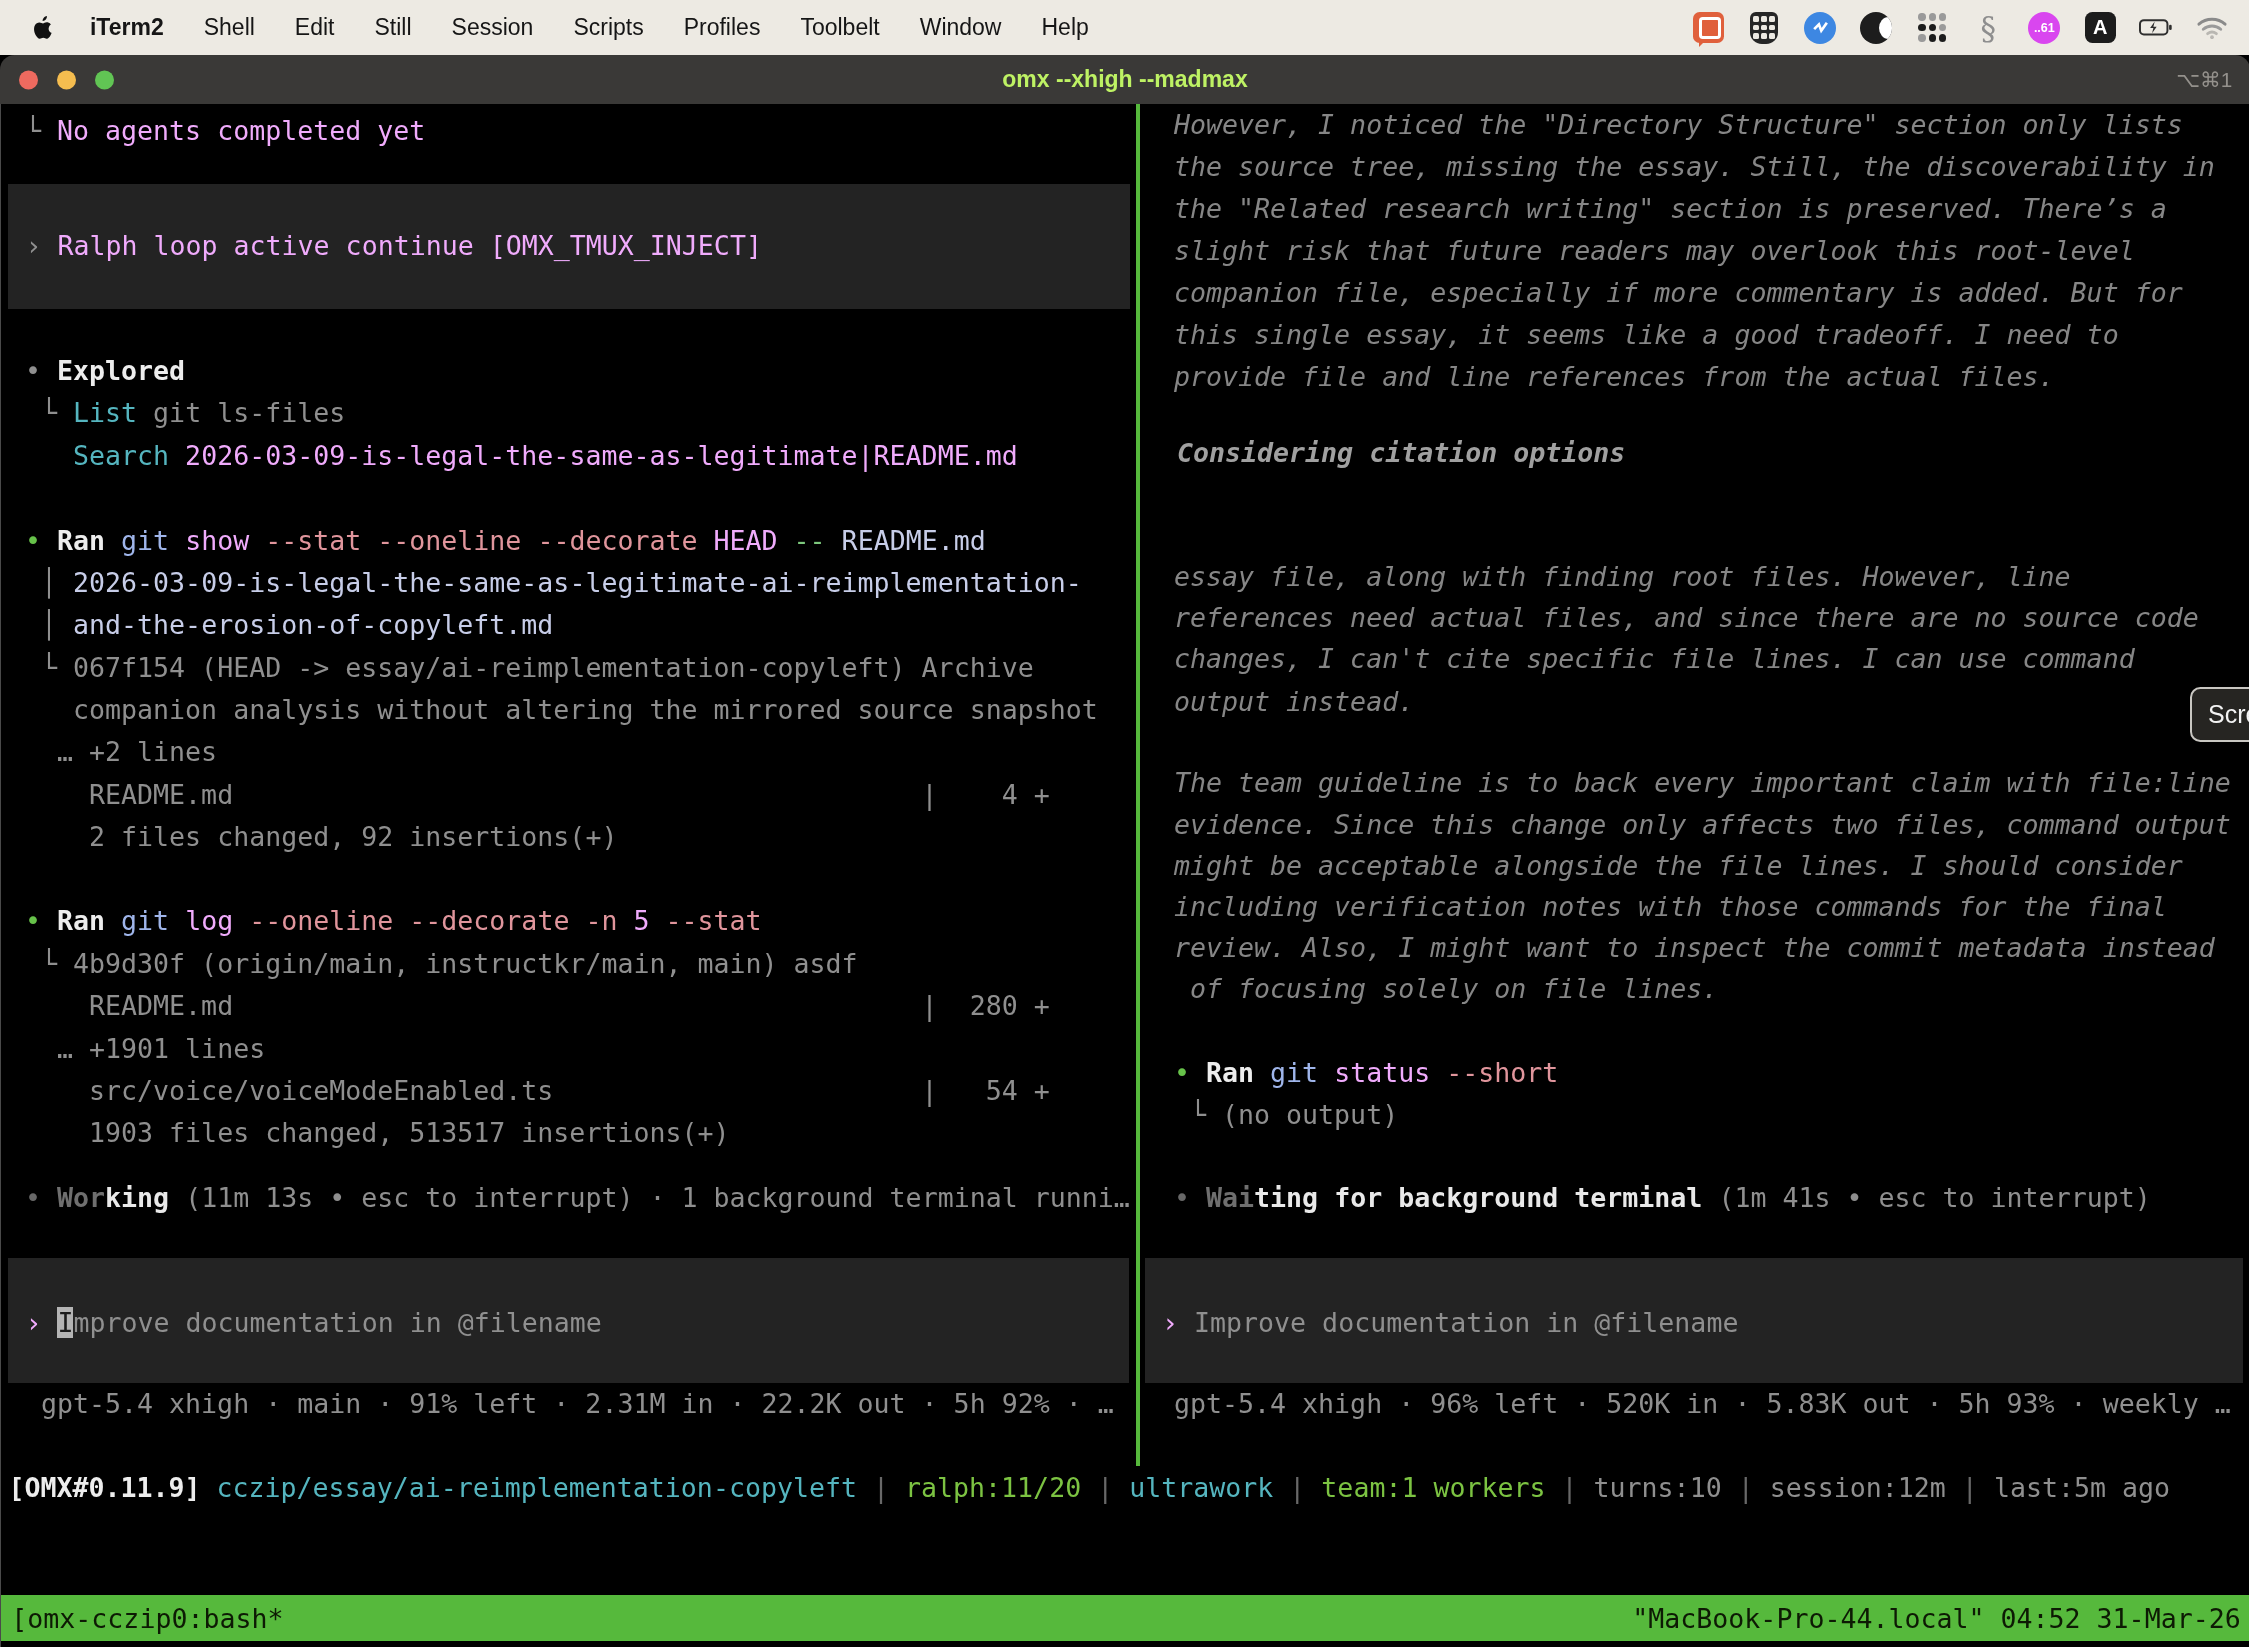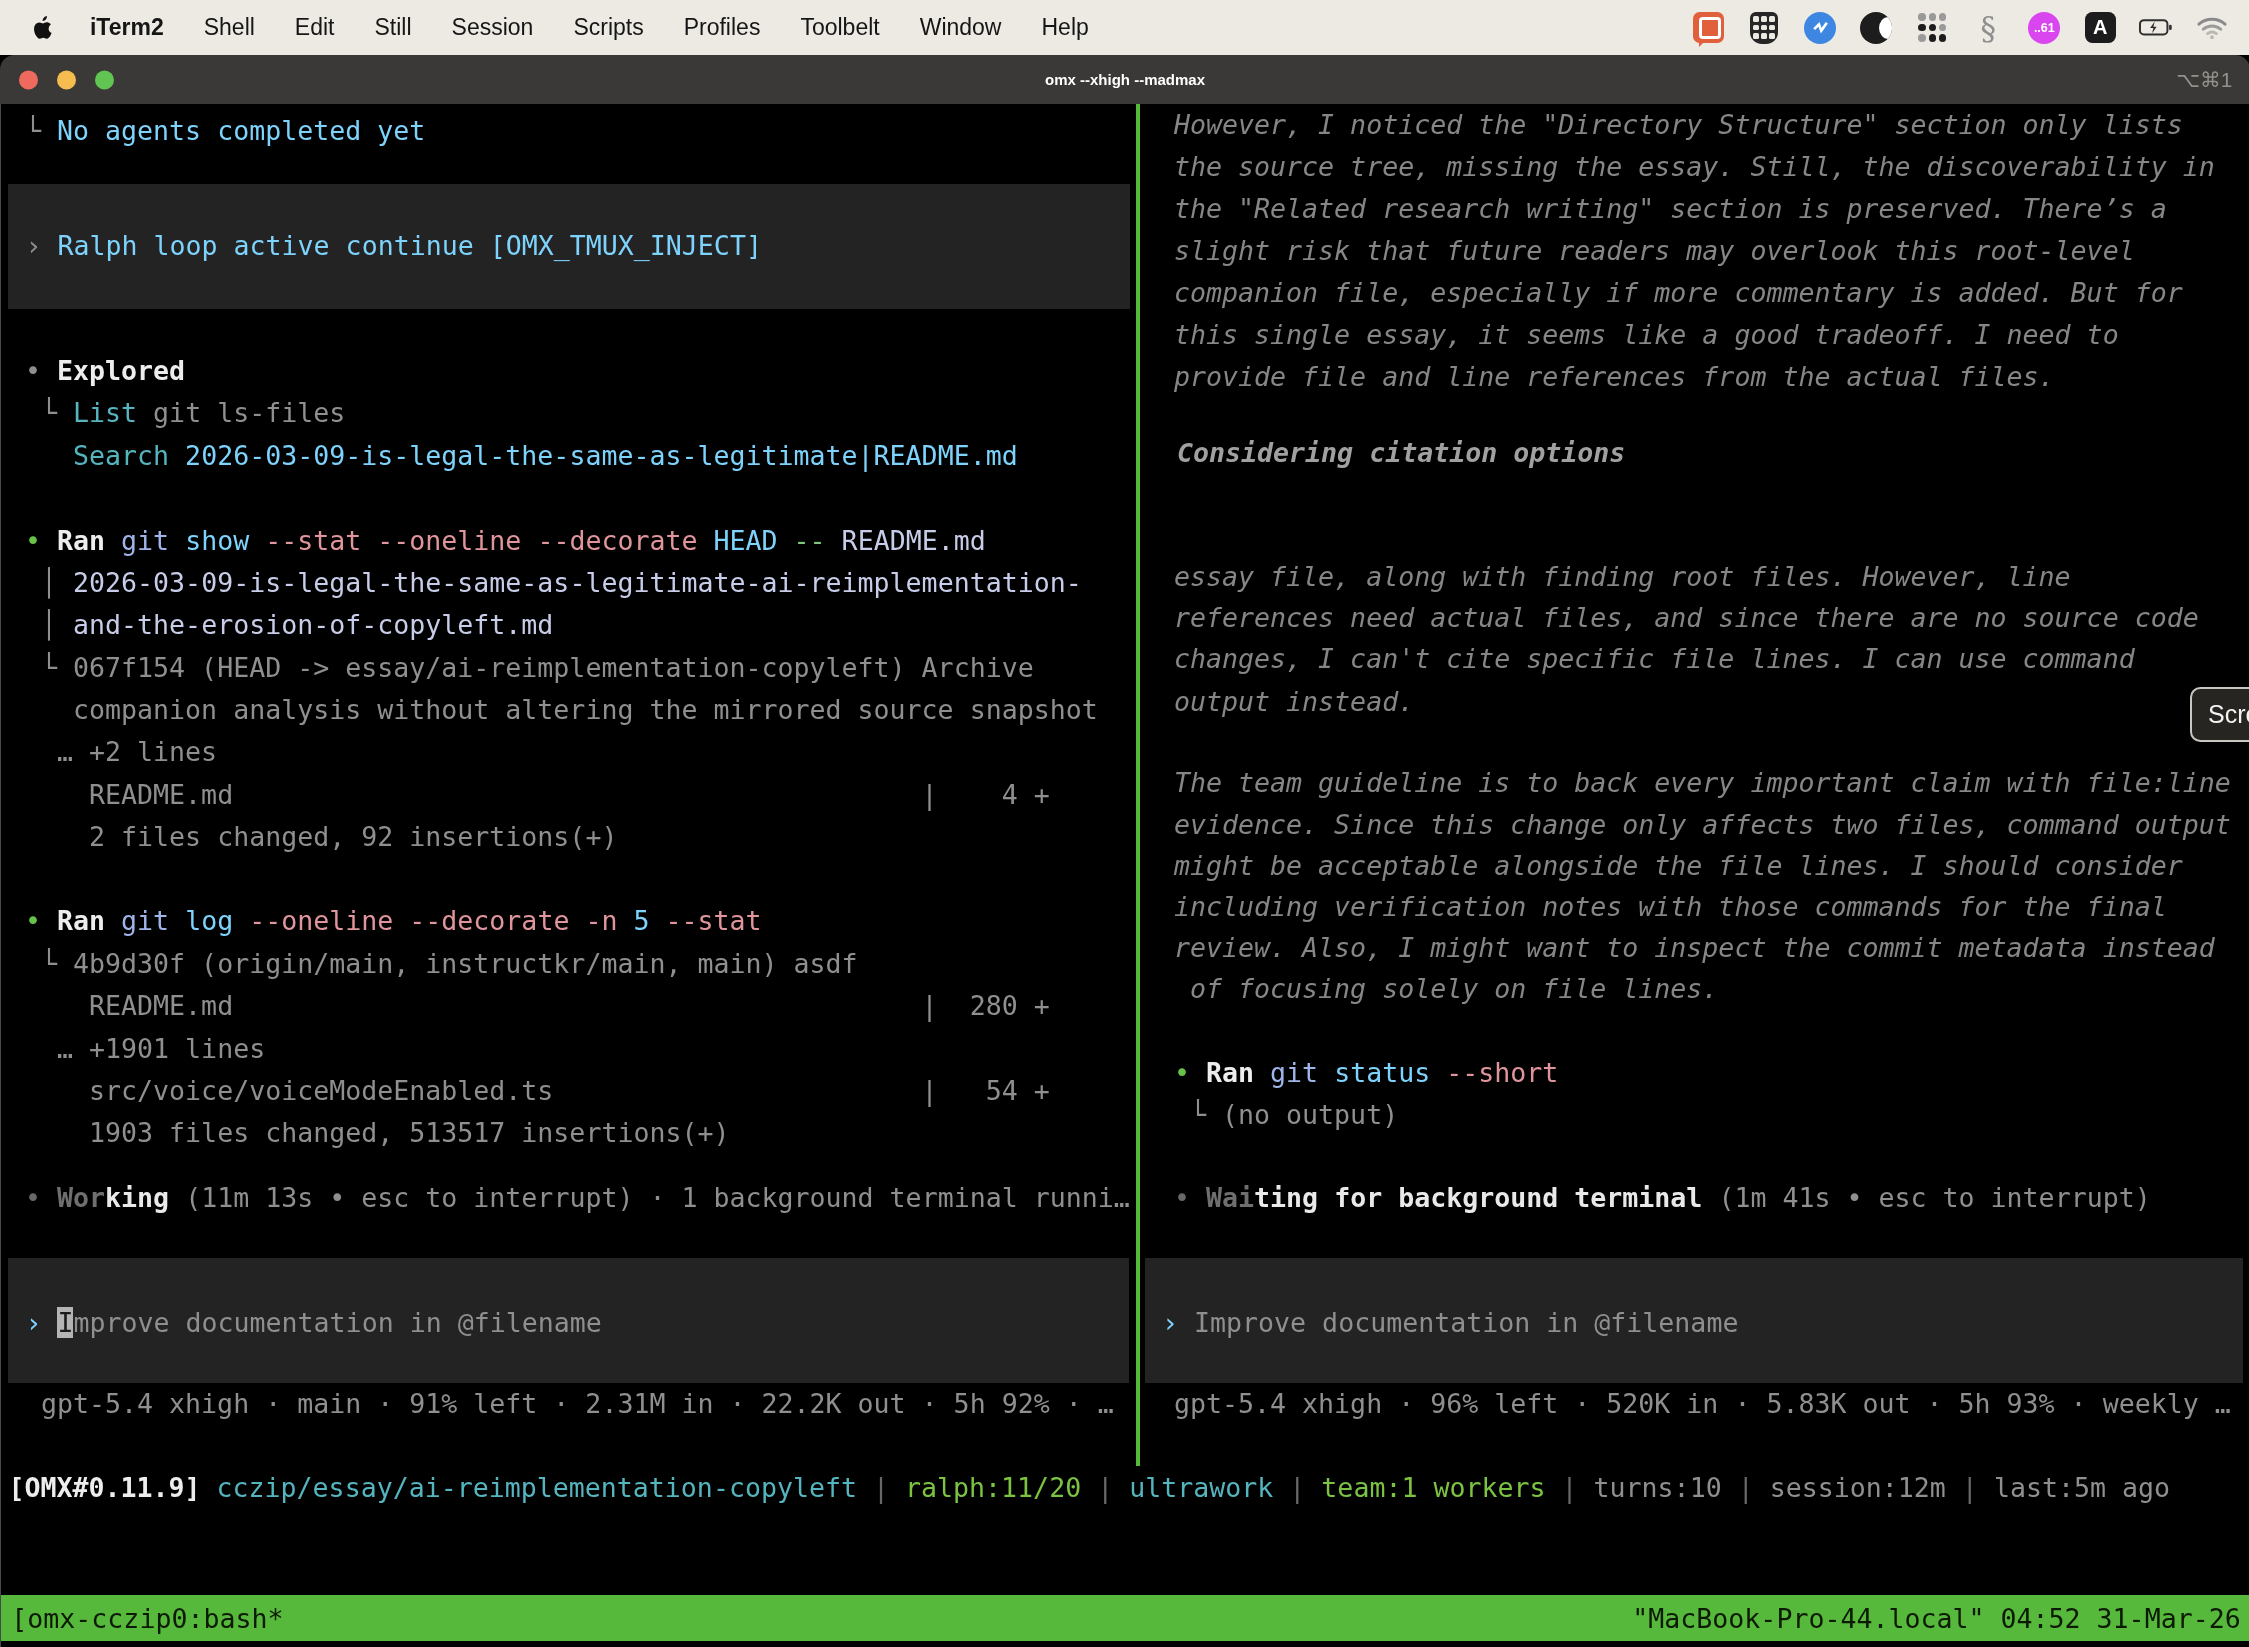--- a/index.html
+++ b/index.html
@@ -40,40 +40,40 @@
        align-items:center;justify-content:center;font-size:20px;font-weight:bold;}
 
   
   .window{position:absolute;top:55px;left:0;width:2250px;height:1593px;background:#000;
           border-radius:14.8px 14.8px 0 0;overflow:hidden;}
   .titlebar{height:49px;background:#3a3937;position:relative;display:flex;align-items:center;
           justify-content:center;border-bottom:0.7px solid #222;}
   .tl{position:absolute;left:19px;top:50%;transform:translateY(-50%);display:flex;gap:19px;}
   .tl span{width:19px;height:19px;border-radius:50%;display:block;}
   .tl .r{background:#ee6a5f;} .tl .y{background:#f5bd4f;} .tl .g{background:#61c554;}
-  .title{color:#ffffff;font-family:"Liberation Sans",sans-serif;font-size:15px;font-weight:bold;}
+  .title{color:#bef264;font-family:"Liberation Sans",sans-serif;font-size:23px;font-weight:bold;}
   .shortcut{position:absolute;right:17.7px;color:#94918c;font-family:"Liberation Sans",sans-serif;
           font-size:20.7px;}
 
   
   .term{position:absolute;top:49px;left:0;width:2250px;height:1544px;background:#000;
         border-left:1.5px solid #4a4a4a;box-sizing:border-box;}
   .pane{position:absolute;top:0;overflow:hidden;height:1373px;}
   .pane.left{left:0;width:1135px;}
   .pane.right{left:1141px;width:1109px;}
   .divider{position:absolute;left:1135px;top:0;width:3.7px;height:1362px;background:#56b93c;}
   .tline{position:absolute;white-space:pre;font-size:26.6px;line-height:42px;height:42px;}
   .box{position:absolute;background:#232323;overflow:hidden;}
   .box.b1{left:7.4px;top:80px;width:1122px;height:125px;}
   .box.inL{left:7.4px;top:1154px;width:1121px;height:125px;}
   .box.inR{left:1144px;top:1154px;width:1098px;height:125px;}
   .layer{position:absolute;left:0;top:0;width:100%;height:100%;pointer-events:none;}
 
   
-  .g{color:#8f8f8f}.gd{color:#686868}.w{color:#7dd3fc}.bw{color:#ededed;font-weight:bold}
+  .g{color:#8f8f8f}.gd{color:#686868}.w{color:#f0abfc}.bw{color:#ededed;font-weight:bold}
   .cy{color:#55b5bf}.bl{color:#9fb5ea}.pk{color:#e0959c}.lv{color:#c7cde8}
   .gr{color:#7dc87d}.grb{color:#67c24a}.gr2{color:#7cc342}
   .it{color:#868686;font-style:italic}
   .bit{color:#a0a0a0;font-style:italic;font-weight:bold}
   .itl{color:#42868e;font-style:italic}
   .dmb{color:#6f6f6f;font-weight:bold}.shb{color:#e9e9e9;font-weight:bold}
   .cur{background:#b4b4b4;color:#1b1b1b}
 
   
   .tmux{position:absolute;left:0;top:1491px;width:2250px;height:46px;background:#56b93c;

